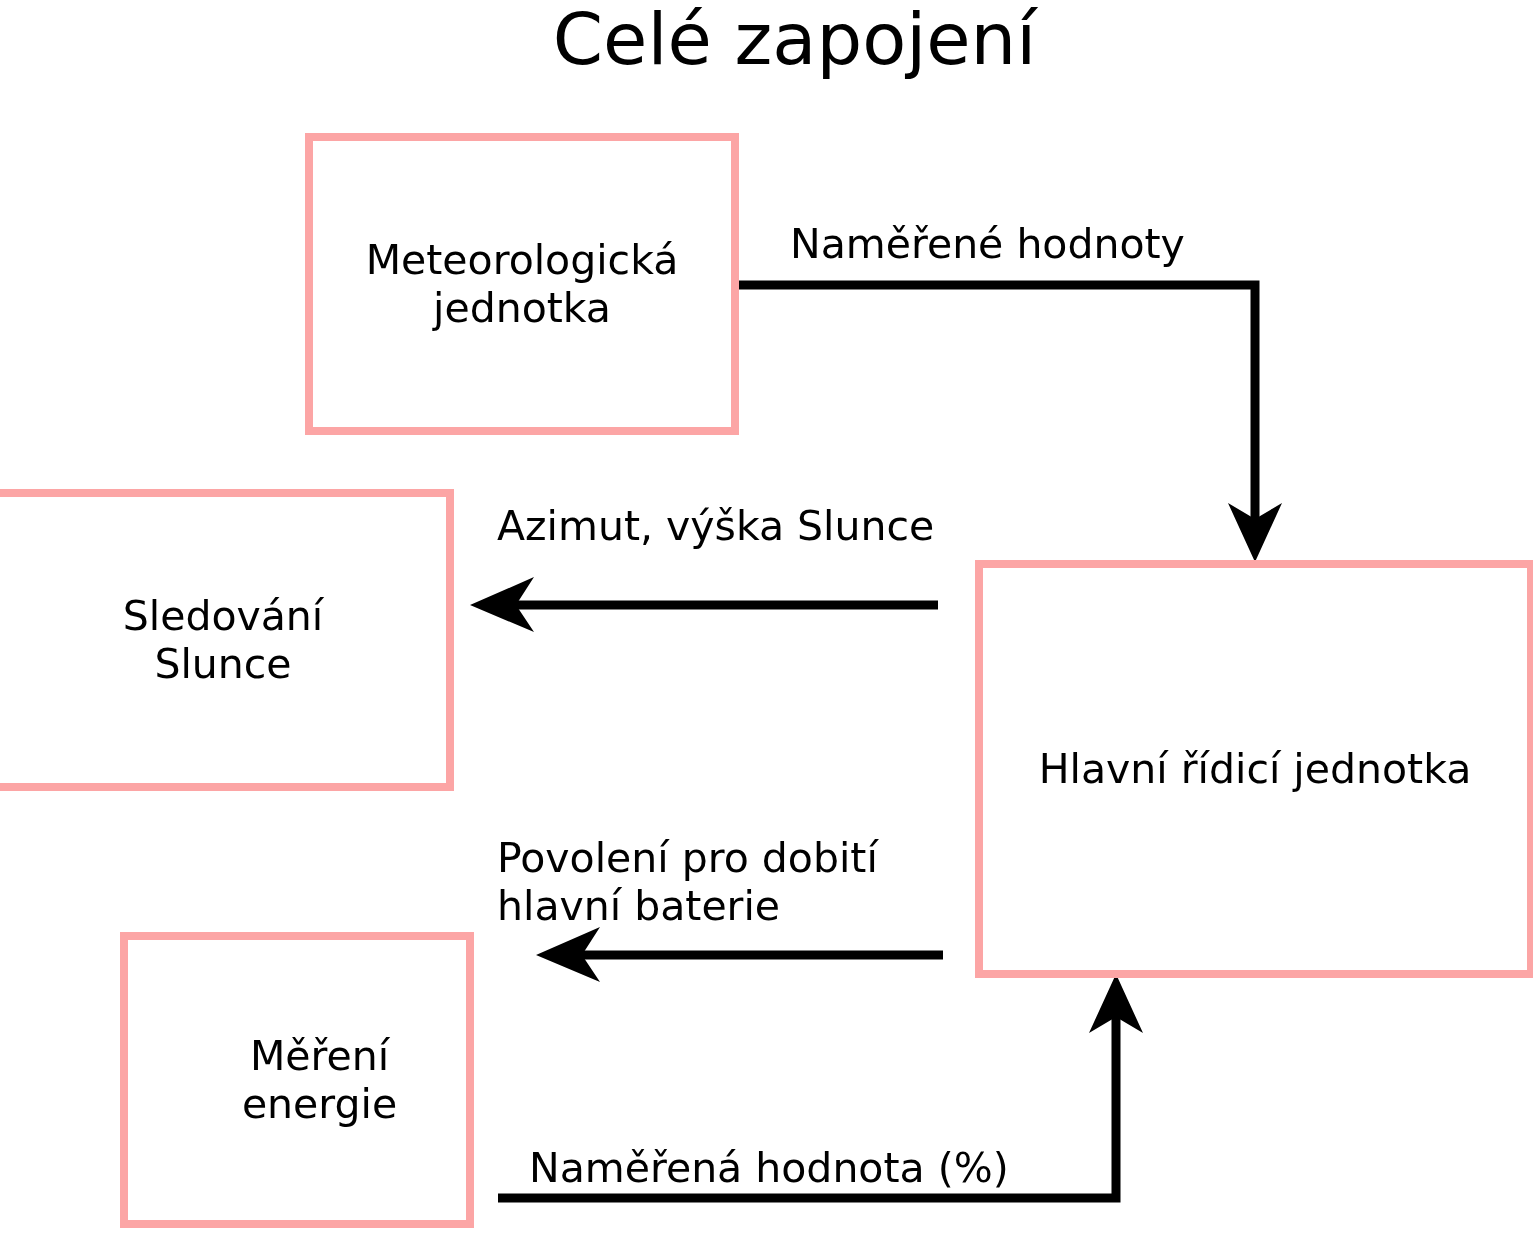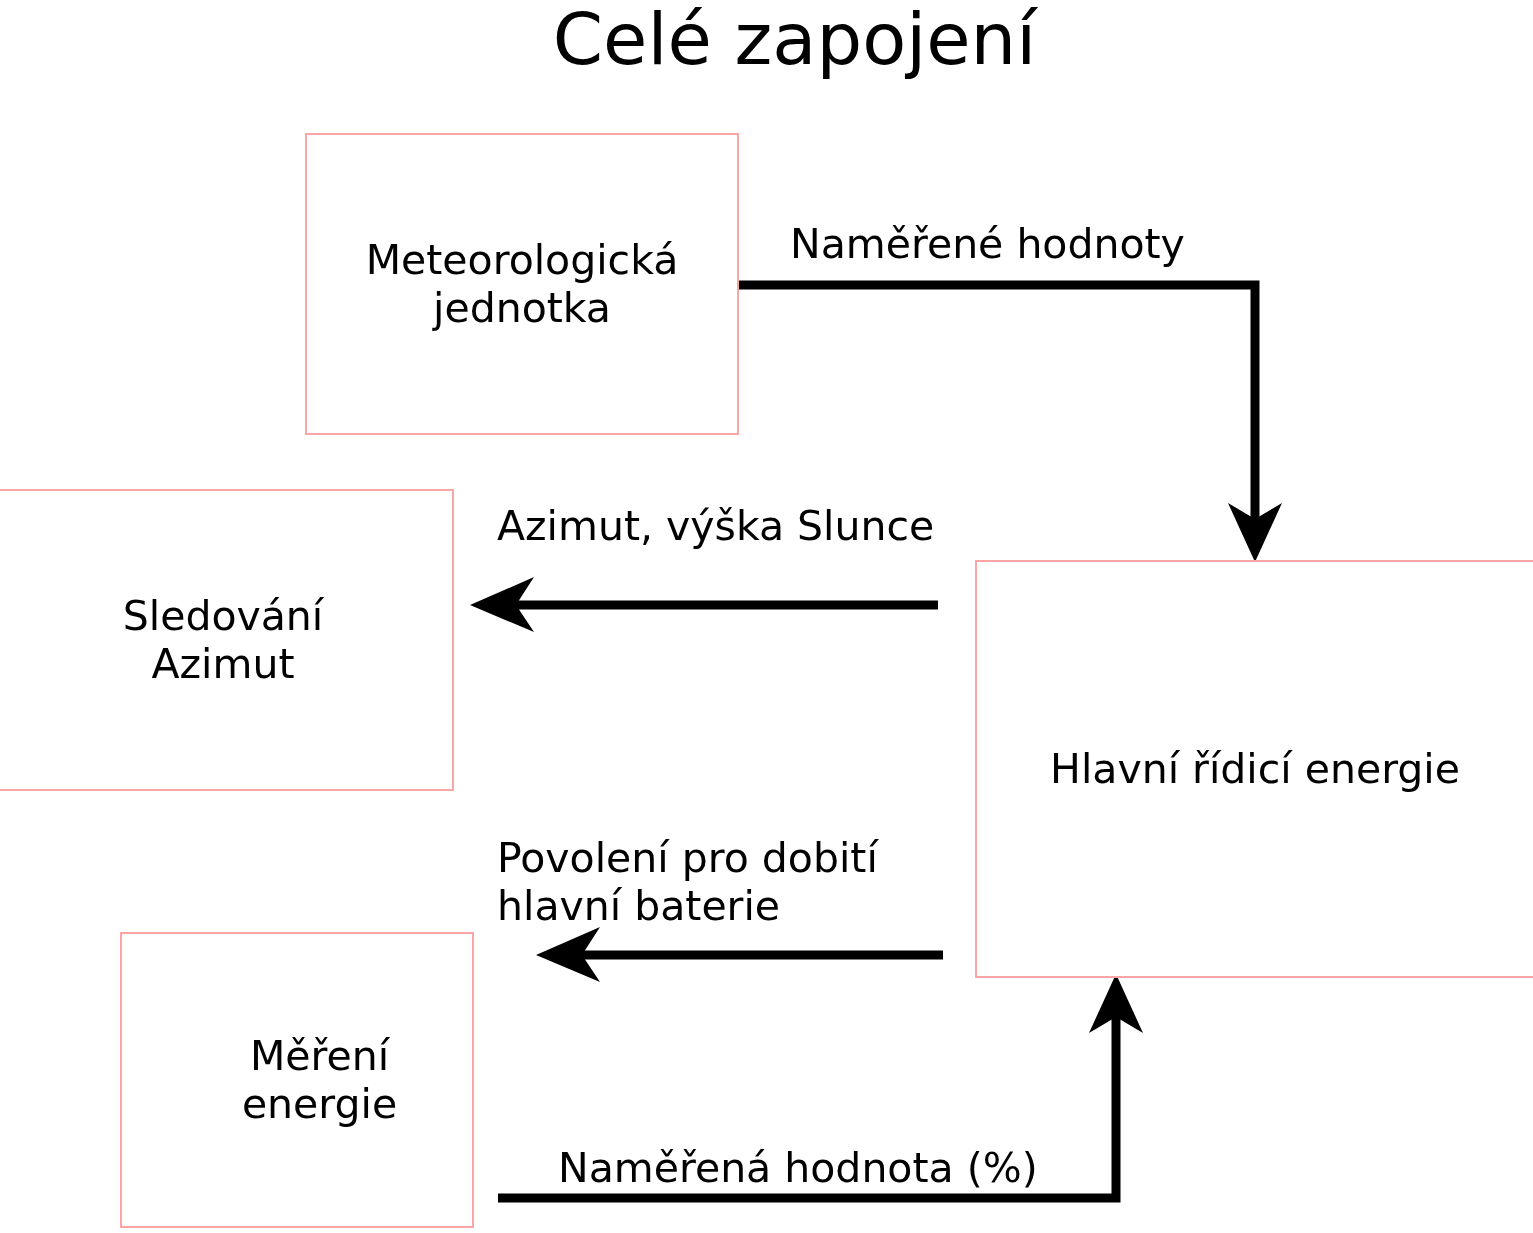--- a/index.html
+++ b/index.html
@@ -29,21 +29,21 @@
     position: absolute;
     left: 0;
     top: 0;
     width: 1533px;
     height: 1233px;
     pointer-events: none;
   }
   .node {
     position: absolute;
     box-sizing: border-box;
-    border: 2px solid #fca5a5;
+    border: 8px solid #fca5a5;
     background: #ffffff;
     display: flex;
     align-items: center;
     justify-content: center;
     text-align: center;
     pointer-events: auto;
   }
   .node-label {
     font-size: 41px;
     line-height: 1.18;
@@ -76,21 +76,21 @@
   
   #node-meteo   { left: 305px; top: 133px;  width: 434px; height: 302px; }
   #node-sun     { left: -8px;  top: 489px;  width: 462px; height: 302px; }
   #node-main    { left: 975px; top: 560px;  width: 560px; height: 418px; }
   #node-energy  { left: 120px; top: 932px;  width: 354px; height: 296px; padding-left: 45px; }
 
   
   #label-measured-values  { left: 790px; top: 214px; }
   #label-azimuth          { left: 497px; top: 496px; }
   #label-charge-permit    { left: 497px; top: 828px; }
-  #label-measured-percent { left: 558px; top: 1138px; }
+  #label-measured-percent { left: 529px; top: 1138px; }
 </style>
 </head>
 <body>
 
 <div id="canvas">
 
   <div id="page-title">Celé zapojení</div>
 
   <svg id="diagram-svg" viewBox="0 0 1533 1233" xmlns="http://www.w3.org/2000/svg">
 
@@ -117,25 +117,25 @@
 
   <div class="layer">
 
     <div class="node" id="node-meteo">
       <span class="node-label">Meteorologická
 jednotka</span>
     </div>
 
     <div class="node" id="node-sun">
       <span class="node-label">Sledování
-Azimut</span>
+Slunce</span>
     </div>
 
     <div class="node" id="node-main">
-      <span class="node-label">Hlavní řídicí energie</span>
+      <span class="node-label">Hlavní řídicí jednotka</span>
     </div>
 
     <div class="node" id="node-energy">
       <span class="node-label">Měření
 energie</span>
     </div>
 
     <div class="edge-label" id="label-measured-values">Naměřené hodnoty</div>
 
     <div class="edge-label" id="label-azimuth">Azimut, výška Slunce</div>

